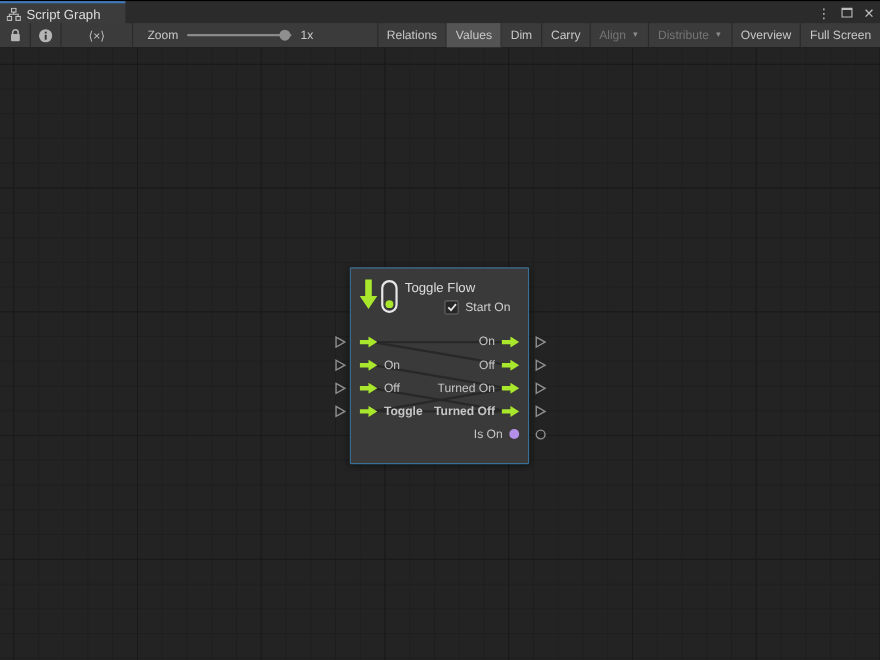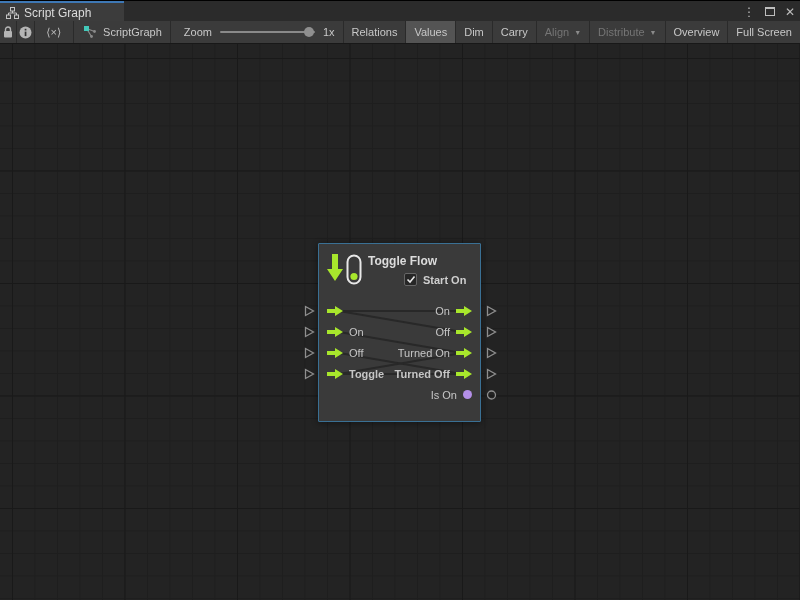--- a/index.html
+++ b/index.html
@@ -2,21 +2,21 @@
 <html><head>
 <meta charset="utf-8">
 <style>
   * { margin:0; padding:0; box-sizing:border-box; }
   html,body { width:800px; height:600px; overflow:hidden; background:#000; }
   body { font-family:"Liberation Sans", sans-serif; }
   .window { position:relative; width:800px; height:600px; background:#232323; }
 
   
   .titlebar { position:absolute; top:0; left:0; right:0; height:21px; background:#2B2B2B; border-top:1px solid #000; }
-  .tab { position:absolute; left:0; top:0; width:124px; height:21px; background:#3C3C3C;
+  .tab { position:absolute; left:0; top:0; width:114px; height:21px; background:#3C3C3C;
          border-top:2px solid #3E78B5; display:flex; align-items:center; gap:5px; padding-left:6px;
          color:#DCDCDC; font-size:12px; }
   .window-controls { position:absolute; right:5px; top:0; height:21px; display:flex; align-items:center; gap:10px; color:#BDBDBD; }
   .kebab { font-size:12px; line-height:1; letter-spacing:0; }
   .maxbox { width:10px; height:9px; border:1px solid #BDBDBD; border-top-width:2px; }
   .closex { font-size:12px; line-height:1; }
 
   
   .toolbar { position:absolute; top:21px; left:0; right:0; height:23px; background:#3B3B3B;
              border-bottom:1px solid #181818; display:flex; align-items:stretch;
@@ -41,21 +41,21 @@
       linear-gradient(#1E1E1E 1px, transparent 1px),
       linear-gradient(90deg, #1E1E1E 1px, transparent 1px);
     background-size:112.5px 112.5px, 112.5px 112.5px, 22.5px 22.5px, 22.5px 22.5px;
     background-position:12px 14px, 12px 14px, 12px 14px, 12px 14px; }
 
   
   .node { position:absolute; left:318px; top:199px; width:163px; height:179px;
           background:#3A3A3A; border:1px solid #3A7094; border-radius:1px;
           box-shadow:0 1px 6px rgba(0,0,0,0.45); }
   .relations-svg { position:absolute; left:0; top:0; width:161px; height:177px; }
-  .node-header { position:absolute; top:8px; left:7px; right:4px; display:flex; gap:6px;font-weight:bold; }
+  .node-header { position:absolute; top:8px; left:7px; right:4px; display:flex; gap:6px; }
   .node-titleblock { padding-top:2px; }
   .node-title { font-size:12px; color:#DCDCDC; line-height:15px; }
   .checkbox-row { display:flex; align-items:center; gap:6px; margin-top:4px;padding-left:36px; }
   .checkbox { width:13px; height:13px; background:#262626; border:1px solid #666; border-radius:2px;
               display:flex; align-items:center; justify-content:center; }
   .checkbox-label { font-size:11px; color:#CFCFCF; }
 
   .prow { position:absolute; left:0; right:0; height:21px;text-align:right; }
   .pl { position:absolute; left:8px; top:0; height:21px; display:flex; align-items:center; gap:6px; }
   .pr { position:absolute; right:8px; top:0; height:21px; display:flex; align-items:center; gap:6px; }
@@ -95,29 +95,20 @@
     </div>
     <div class="tb-cell tb-icon-cell">
       <svg width="13" height="13" viewBox="0 0 13 13">
         <circle cx="6.5" cy="6.5" r="6" fill="#B5B5B5"></circle>
         <rect x="5.7" y="2.8" width="1.7" height="1.7" fill="#333"></rect>
         <rect x="5.7" y="5.6" width="1.7" height="4.5" fill="#333"></rect>
       </svg>
     </div>
     <div class="tb-cell tb-code-cell">
       <span>⟨×⟩</span>
-    </div>
-    <div class="tb-cell tb-breadcrumb">
-      <svg width="14" height="14" viewBox="0 0 14 14">
-        <path d="M3.5 3.5 L11.5 6.5 M3.5 3.5 L8.5 11.5" stroke="#8A8A8A" stroke-width="1.2"></path>
-        <circle cx="11.5" cy="6.5" r="1.4" fill="#8A8A8A"></circle>
-        <circle cx="8.5" cy="11.5" r="1.4" fill="#8A8A8A"></circle>
-        <rect x="1" y="1" width="5" height="5" fill="#43C8B9"></rect>
-      </svg>
-      <span>ScriptGraph</span>
     </div>
     <div class="tb-cell tb-zoomgroup">
       <span>Zoom</span>
       <div class="zoom-track">
         <div class="zoom-handle"></div>
       </div>
       <span>1x</span>
     </div>
     <div class="tb-cell tb-btn">
       <span>Relations</span>

